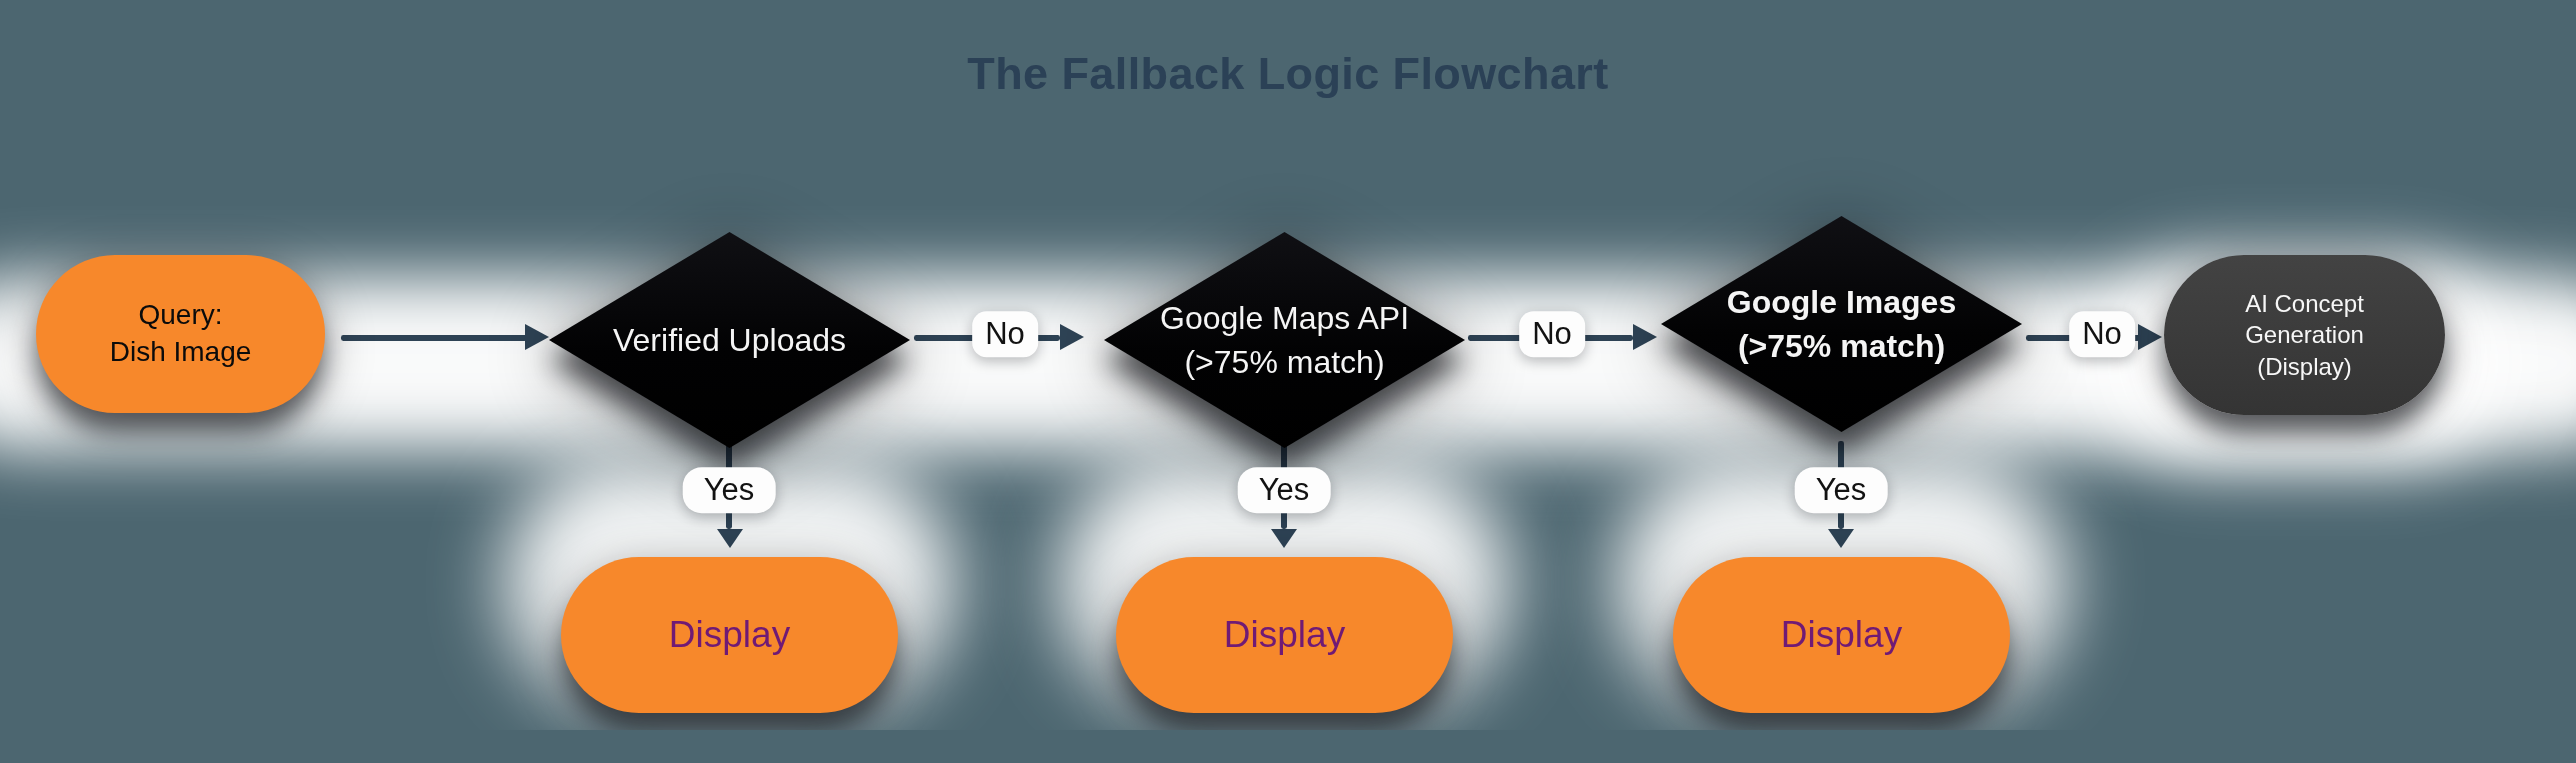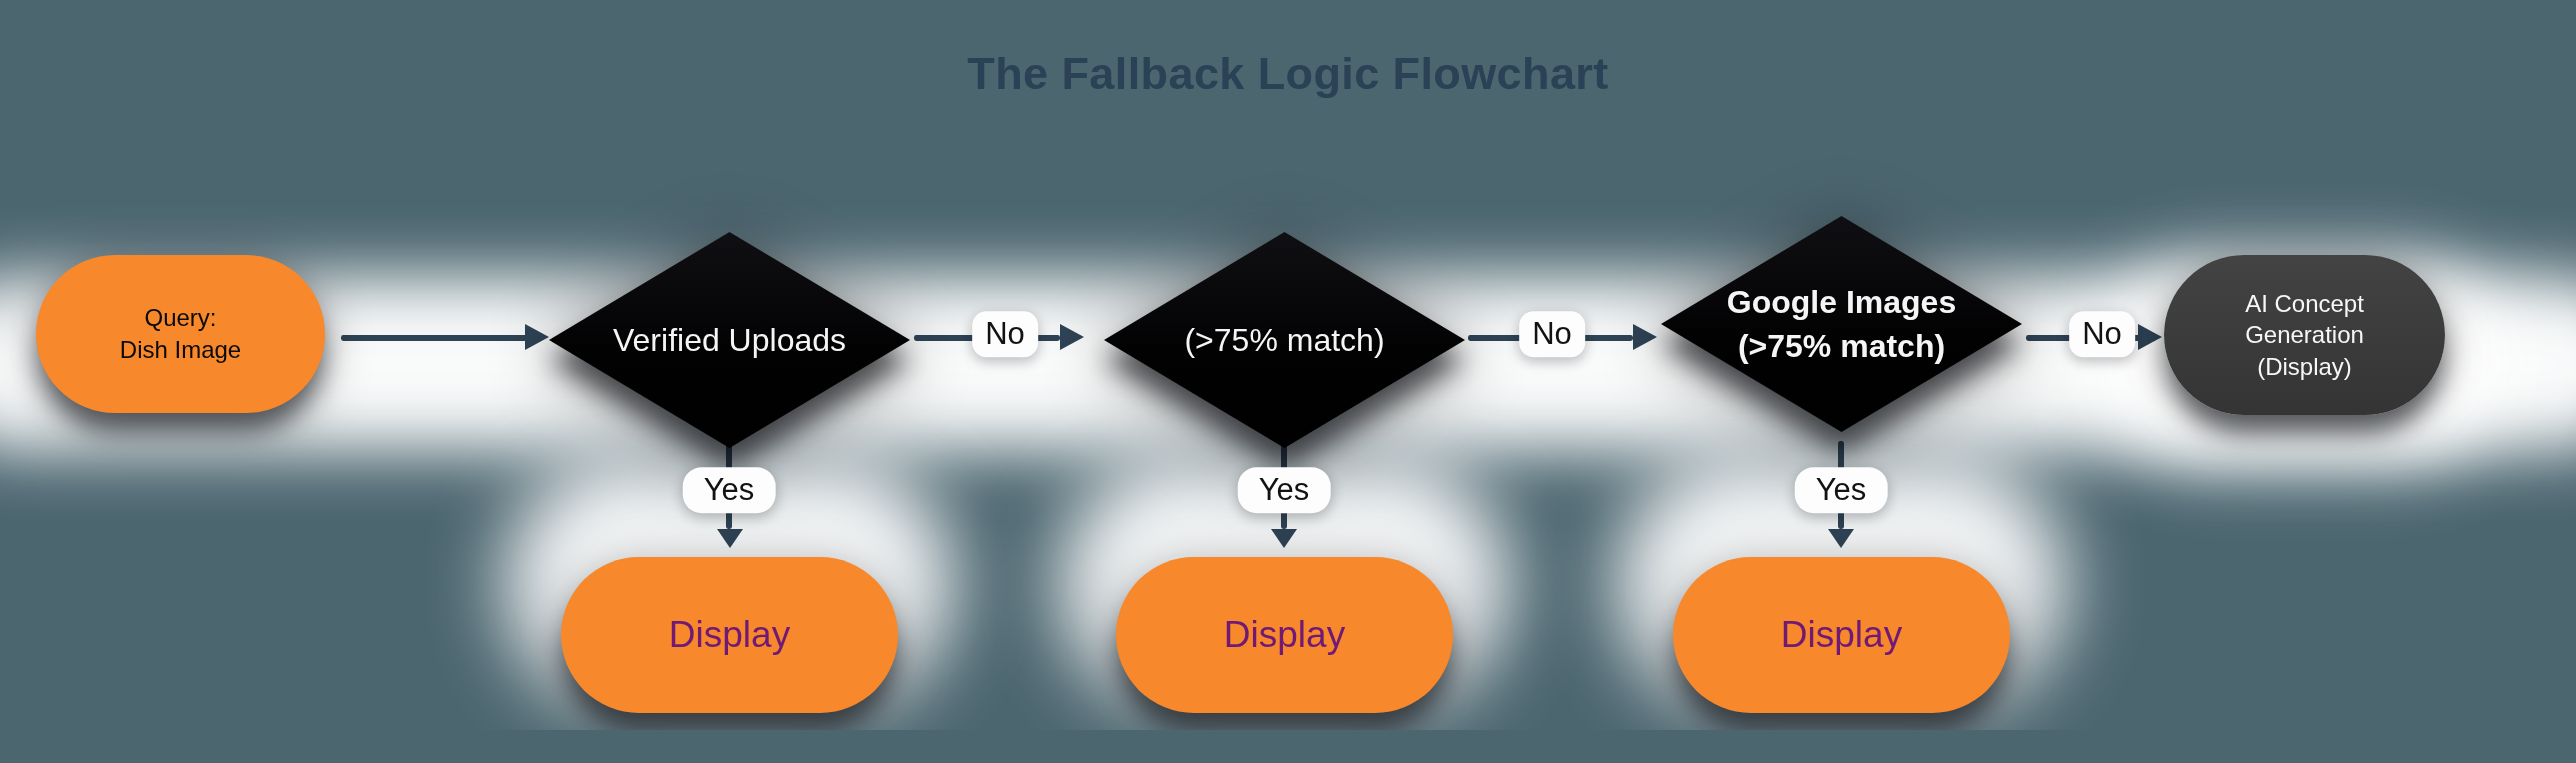--- a/index.html
+++ b/index.html
@@ -24,21 +24,21 @@
   .vline{position:absolute;width:5.6px;background:#2E4355;border-radius:2.4px;z-index:2;}
   .head-right{position:absolute;width:0;height:0;top:324px;z-index:2;
     border-top:13.6px solid transparent;border-bottom:13.6px solid transparent;border-left:24px solid #2E4355;}
   .head-down{position:absolute;width:0;height:0;z-index:2;
     border-left:13px solid transparent;border-right:13px solid transparent;border-top:19px solid #2E4355;}
   
   .node{position:absolute;display:flex;flex-direction:column;align-items:center;justify-content:center;
         text-align:center;z-index:3;}
   .pill{
     width:289px;height:158px;border-radius:80px;background:#F7882B;
-    color:#0B0B0B;font-size:24px;line-height:1.32;
+    color:#0B0B0B;font-size:28px;line-height:1.32;
     box-shadow:0 21px 24px -3.2px rgba(5,8,12,.55), 0 11.2px 48px rgba(5,8,12,.35);
   }
   .display-pill{
     width:337px;height:156px;border-radius:79px;background:#F7882B;
     color:#701a75;font-size:37px;
     box-shadow:0 21px 24px -3.2px rgba(5,8,12,.55), 0 11.2px 48px rgba(5,8,12,.35);
   }
   .diamond{
     width:361px;height:216px;top:232px;
     background:linear-gradient(180deg,#101014 0%,#020203 55%,#000 100%);
@@ -106,20 +106,21 @@
   </div>
 
   <div class="diamond-wrap" style="left:549px;top:232px;">
     <div class="node diamond" style="position:relative;top:0;left:0;">
       <div>Verified Uploads</div>
     </div>
   </div>
 
   <div class="diamond-wrap" style="left:1104px;top:232px;">
     <div class="node diamond" style="position:relative;top:0;left:0;">
+      <div>Google Maps API</div>
       <div>(&gt;75% match)</div>
     </div>
   </div>
 
   <div class="diamond-wrap" style="left:1661px;top:216px;font-weight:bold;">
     <div class="node diamond" style="position:relative;top:0;left:0;">
       <div>Google Images</div>
       <div>(&gt;75% match)</div>
     </div>
   </div>

